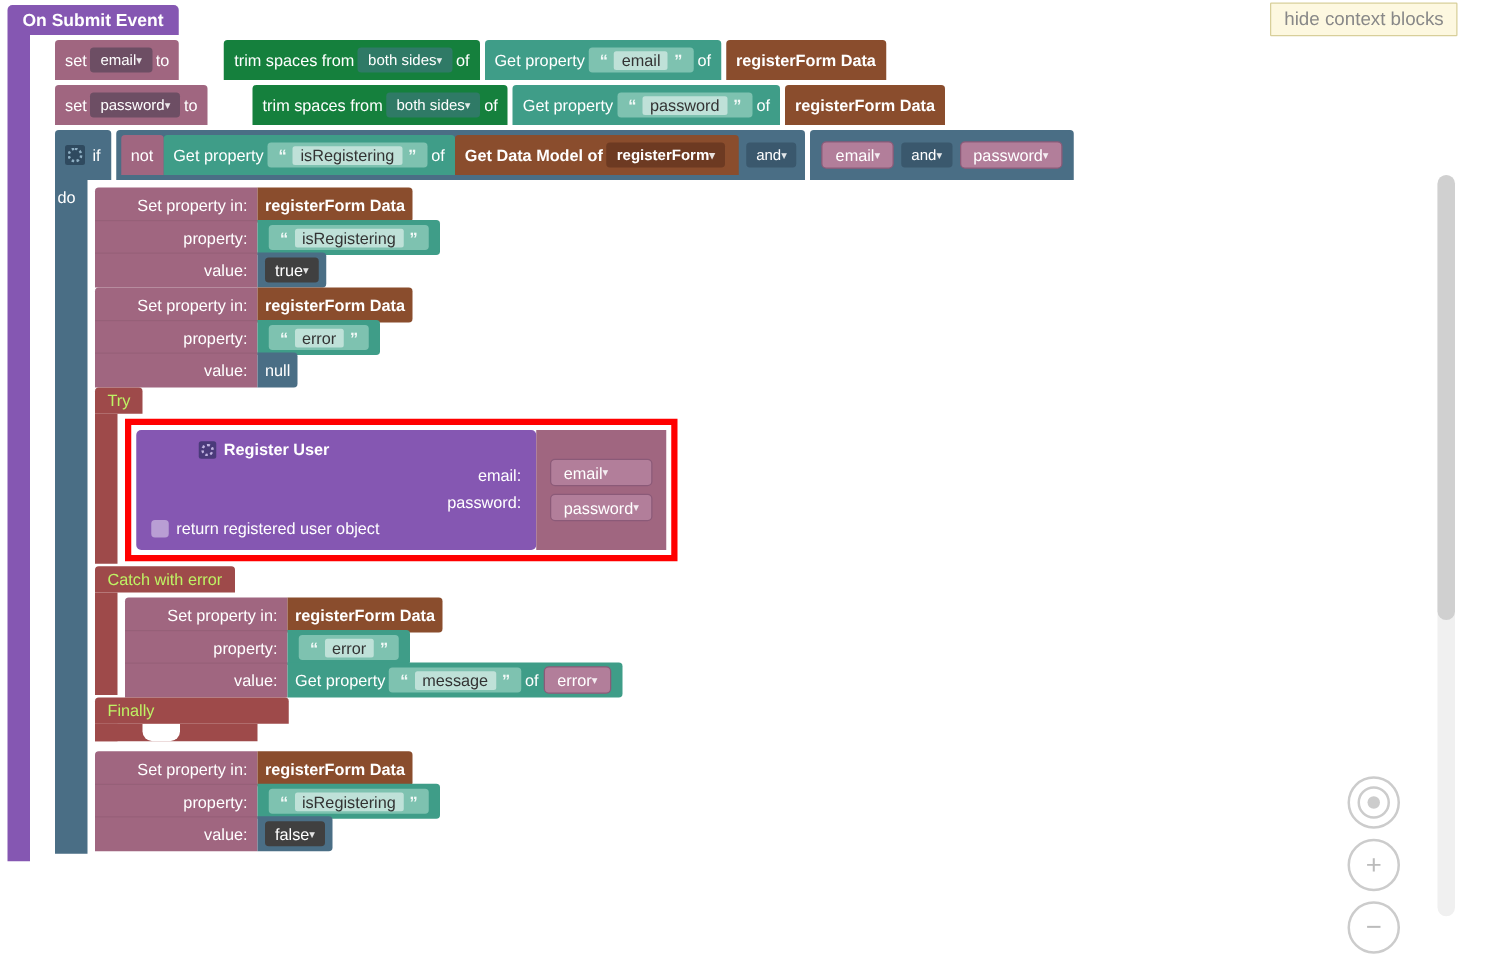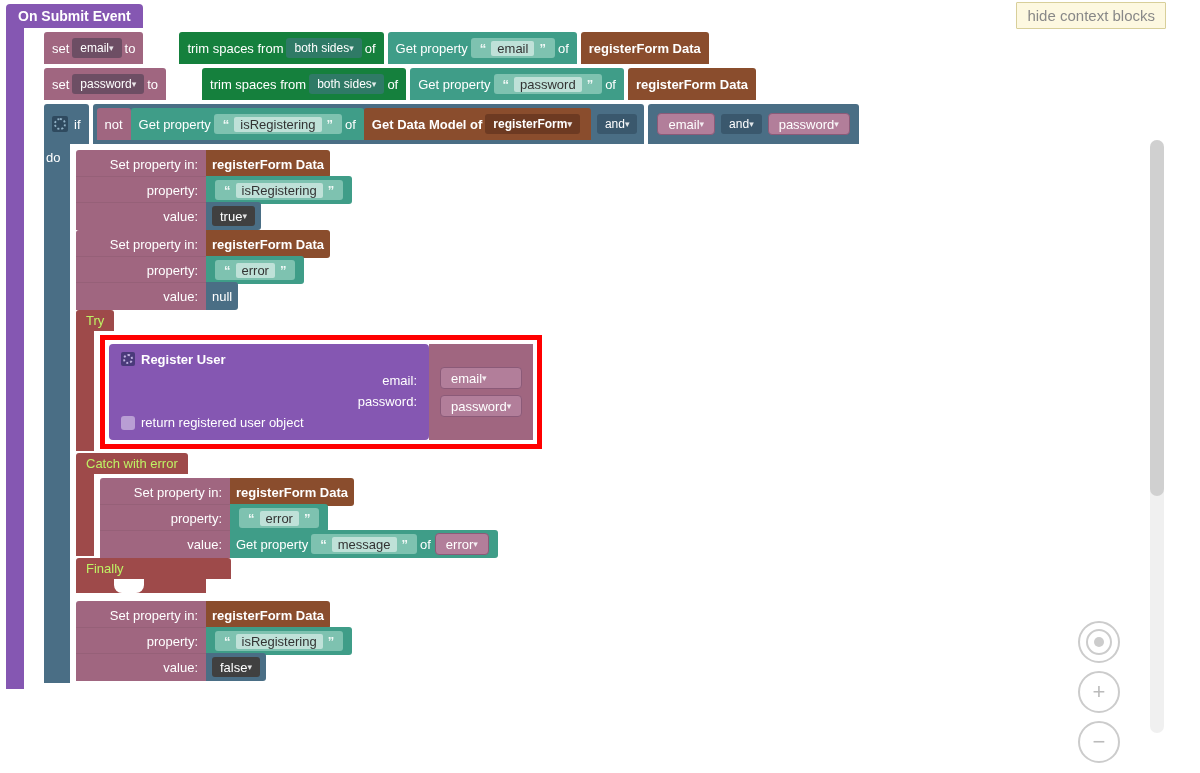--- a/index.html
+++ b/index.html
@@ -196,21 +196,21 @@
   .setgroup .lab:not(.first){border-top:1px solid rgba(0,0,0,0.06);}
 
   
   .register-block{
     background:#8557b2;
     padding:8px 12px 10px 12px;
     border-radius:4px;
     display:flex;flex-direction:column;gap:6px;
     width:320px;
   }
-  .register-block .head{display:flex;align-items:flex-start;gap:6px;font-weight:bold;}
+  .register-block .head{display:flex;align-items:center;gap:6px;font-weight:bold;margin-left:38px;}
   .register-block .gear{
     width:14px;height:14px;background:#4a3a7a;border-radius:2px;display:inline-block;position:relative;
   }
   .register-block .gear::before{
     content:"";position:absolute;inset:2px;border:2px dotted #c0b2e0;border-radius:50%;
   }
   .register-block .line{display:flex;align-items:flex-start;gap:8px;justify-content:flex-end;}
   .register-block .lab{text-align:right;flex:1;}
   .register-block .ret{display:flex;align-items:center;gap:6px;}
   .register-block .chk{

